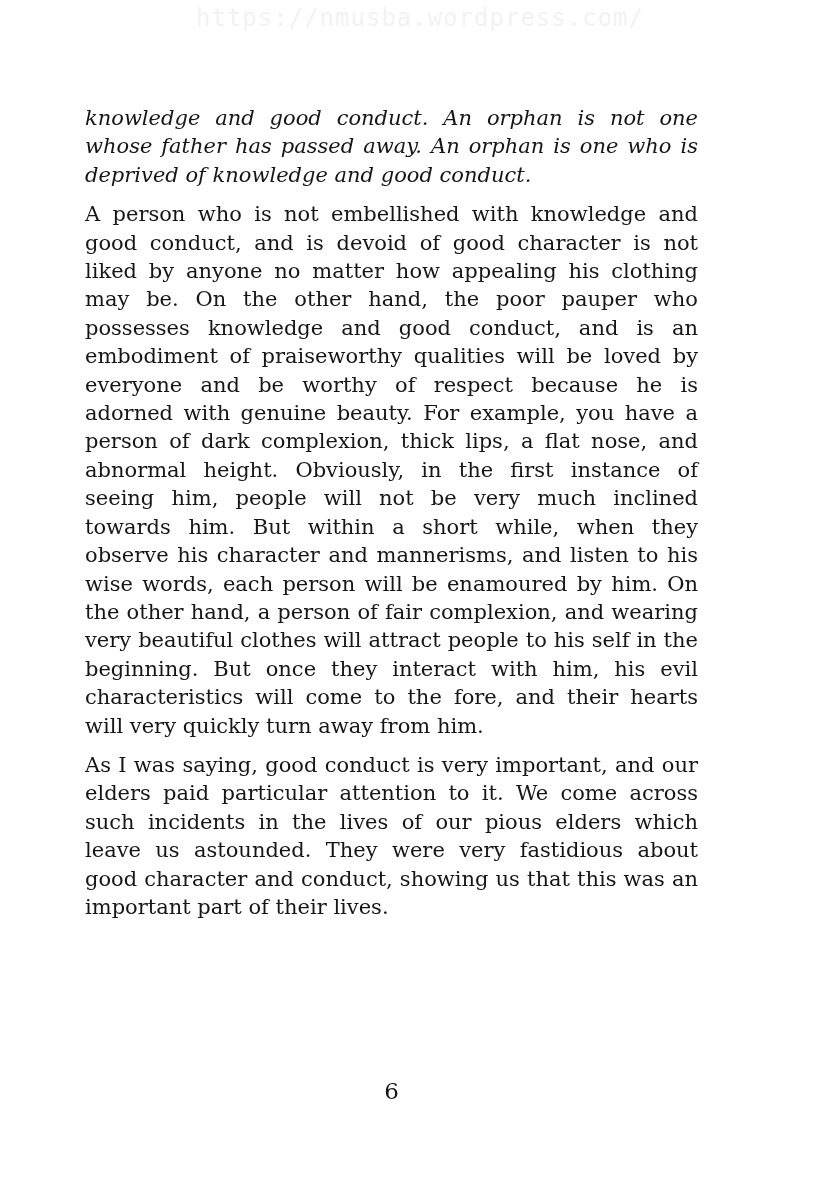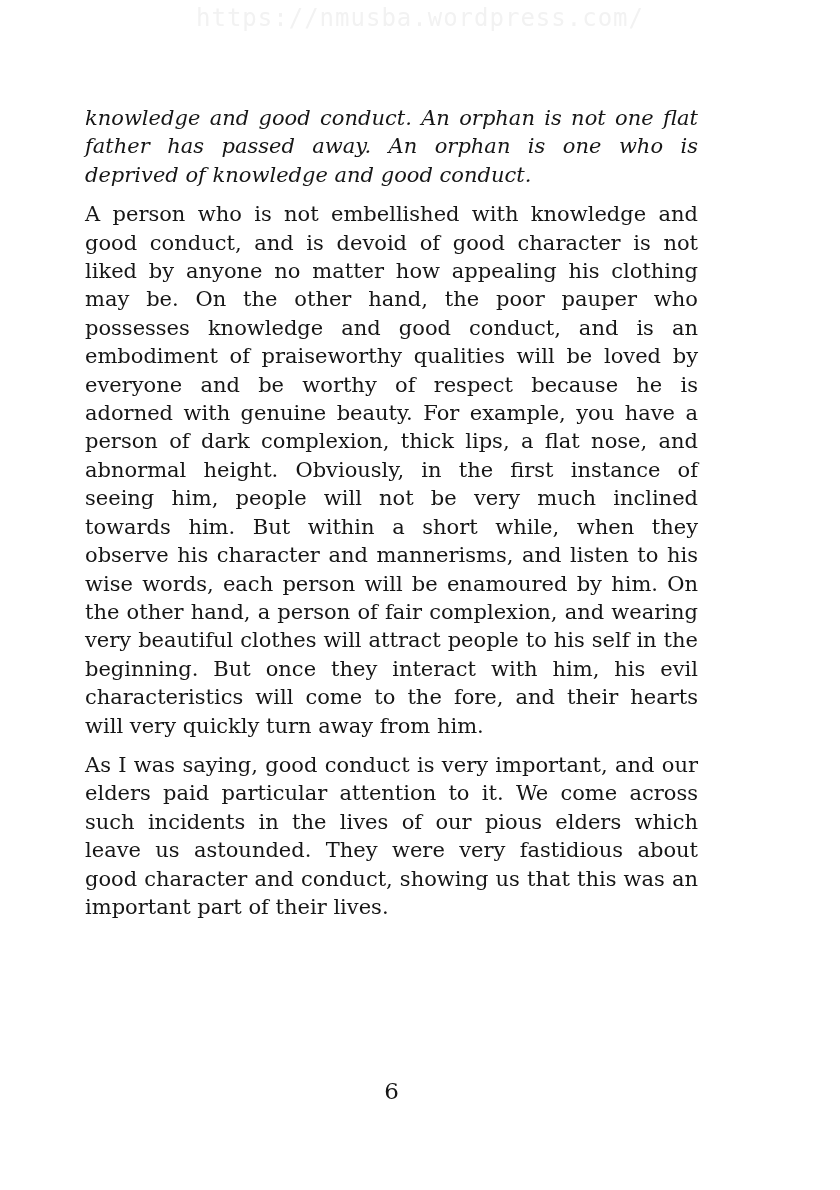--- a/index.html
+++ b/index.html
@@ -54,19 +54,19 @@
     color: #161616;
   }
 </style>
 </head>
 <body>
 
 <div class="page">
   <div class="watermark">https://nmusba.wordpress.com/</div>
 
   <div class="text-block">
-    <p class="quote">knowledge and good conduct. An orphan is not one flat father has passed away. An orphan is one who is deprived of knowledge and good conduct.</p>
+    <p class="quote">knowledge and good conduct. An orphan is not one whose father has passed away. An orphan is one who is deprived of knowledge and good conduct.</p>
     <p class="body-para">A person who is not embellished with knowledge and good conduct, and is devoid of good character is not liked by anyone no matter how appealing his clothing may be. On the other hand, the poor pauper who possesses knowledge and good conduct, and is an embodiment of praiseworthy qualities will be loved by everyone and be worthy of respect because he is adorned with genuine beauty. For example, you have a person of dark complexion, thick lips, a flat nose, and abnormal height. Obviously, in the first instance of seeing him, people will not be very much inclined towards him. But within a short while, when they observe his character and mannerisms, and listen to his wise words, each person will be enamoured by him. On the other hand, a person of fair complexion, and wearing very beautiful clothes will attract people to his self in the beginning. But once they interact with him, his evil characteristics will come to the fore, and their hearts will very quickly turn away from him.</p>
     <p class="body-para">As I was saying, good conduct is very important, and our elders paid particular attention to it. We come across such incidents in the lives of our pious elders which leave us astounded. They were very fastidious about good character and conduct, showing us that this was an important part of their lives.</p>
   </div>
 
   <div class="page-number">6</div>
 </div>
 
 </body></html>

